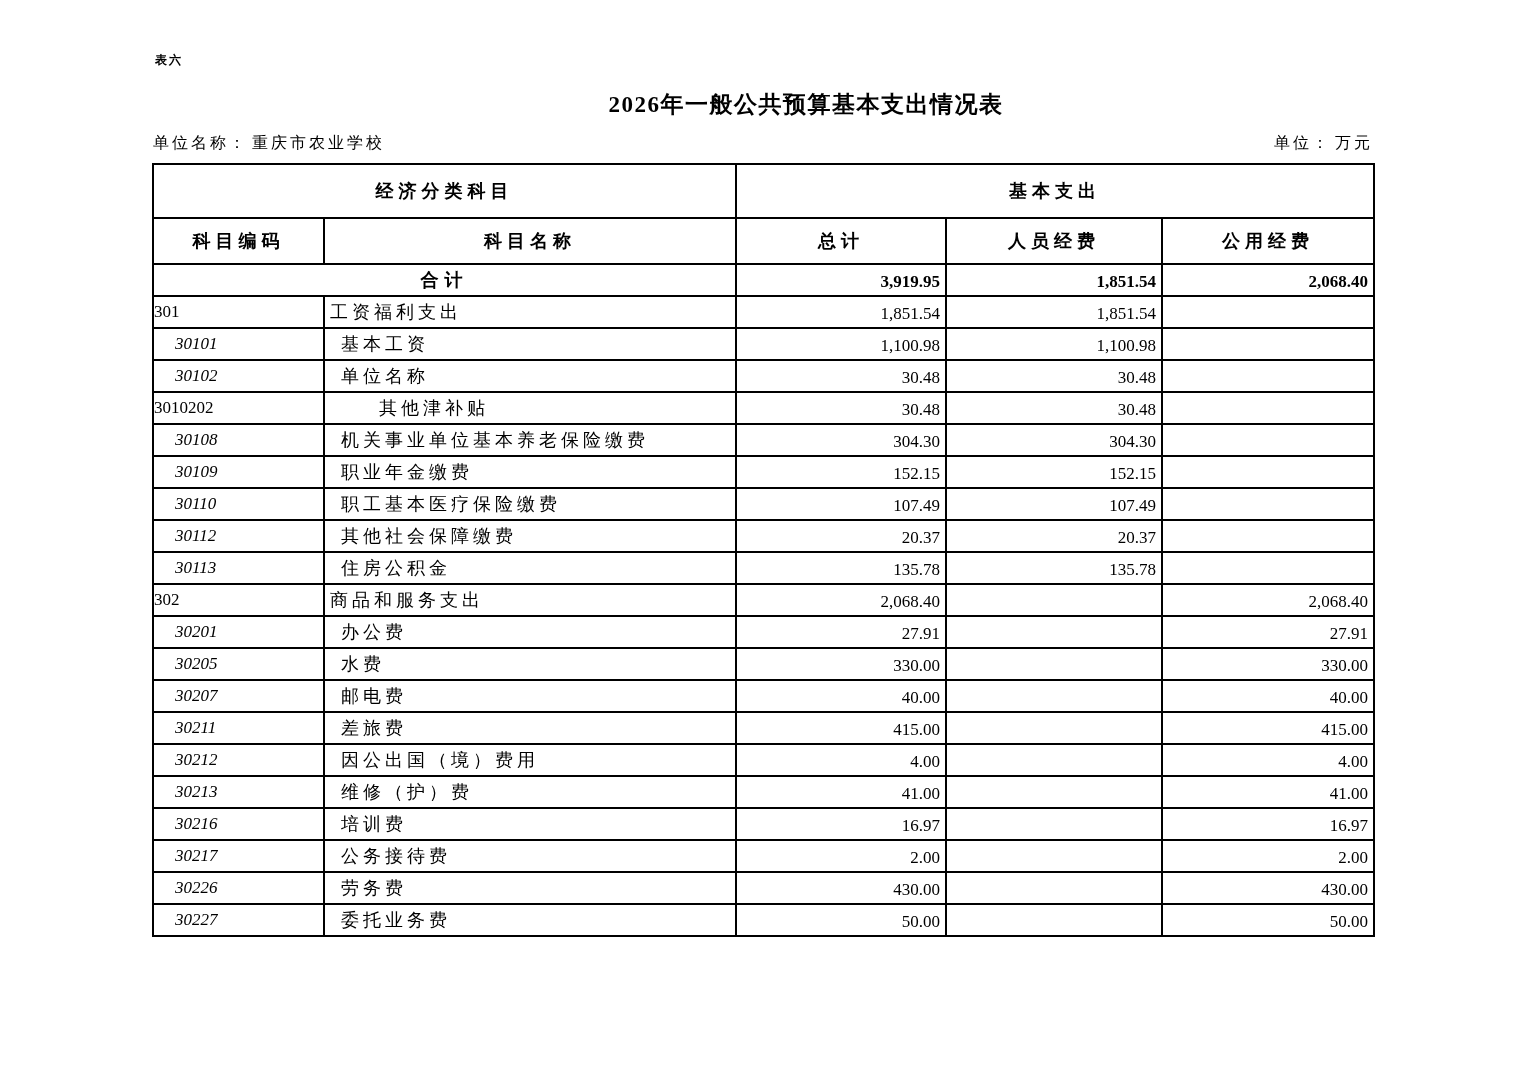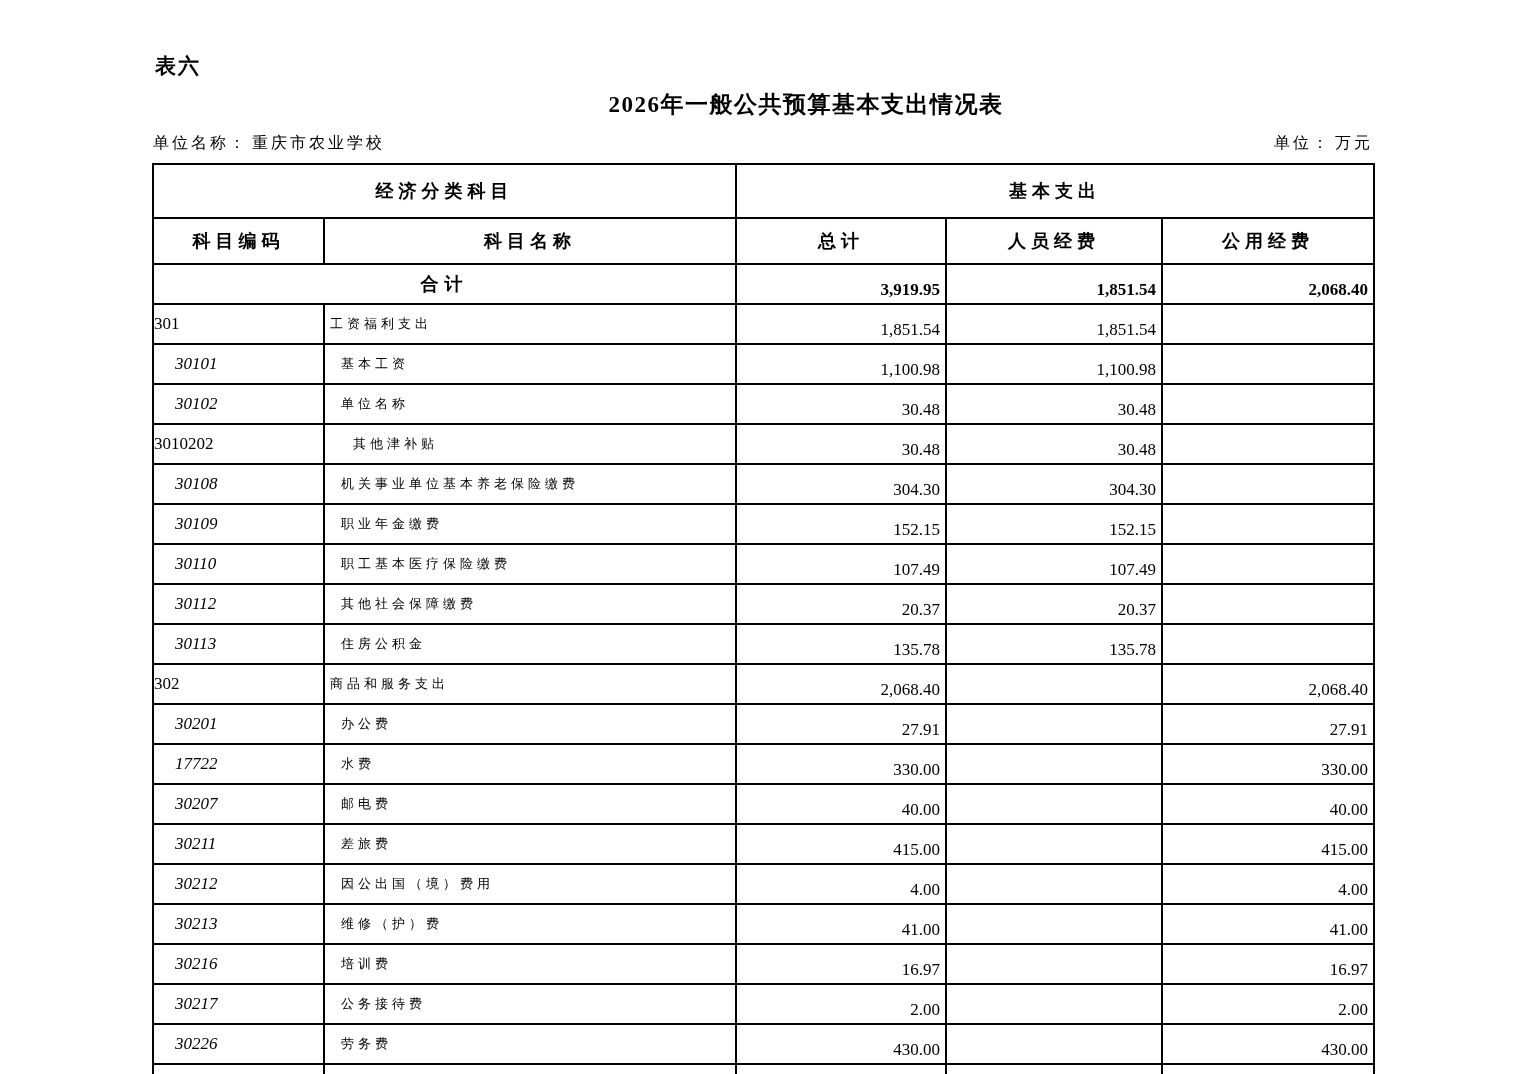--- a/index.html
+++ b/index.html
@@ -5,21 +5,21 @@
   html,body { margin:0; padding:0; background:#ffffff; }
   .page {
     position:relative; width:1520px; height:1074px;
     background:#ffffff; color:#000;
     font-family:"Liberation Serif","DejaVu Serif",serif;
     overflow:hidden;
   }
   .table-label {
     position:absolute; left:155px; top:52px;
     font-family:"Liberation Sans","DejaVu Sans",sans-serif;
-    font-weight:700; font-size:21px; letter-spacing:2px;
+    font-weight:700; font-size:12px; letter-spacing:2px;
   }
   .doc-title {
     position:absolute; top:89px; left:calc(50% + 46px);
     transform:translateX(-50%); margin:0; white-space:nowrap;
     font-family:"Liberation Serif","DejaVu Serif",serif;
     font-size:23px; font-weight:700; letter-spacing:1.5px;
   }
   .meta-row {
     position:absolute; left:153px; width:1220px; top:133px;
     display:flex; justify-content:space-between;
@@ -33,32 +33,32 @@
   .budget-table th, .budget-table td {
     border:2px solid #000; padding:0; overflow:hidden; white-space:nowrap;
   }
   thead th {
     font-family:"Liberation Sans","DejaVu Sans",sans-serif;
     font-weight:700; font-size:18px; letter-spacing:5px;
     text-align:center; vertical-align:middle;
   }
   tr.h1 th { height:52px; }
   tr.h2 th { height:44px; }
-  tbody tr { height:40px; }
+  tbody tr { height:32px; }
   td.num {
     text-align:right; vertical-align:bottom;
     padding-right:5px; padding-bottom:3px;
     font-size:17px;
   }
   td.code-cell { vertical-align:middle; padding-left:0; font-size:17px; }
-  td.name-cell { vertical-align:middle; padding-left:5px; font-size:13px; letter-spacing:4px; }
+  td.name-cell { vertical-align:middle; padding-left:5px; font-size:18px; letter-spacing:4px; }
   tr[data-indent="1"] td.code-cell { padding-left:21px;font-style:italic; }
   tr[data-indent="2"] td.code-cell { }
   tr[data-indent="1"] td.name-cell { padding-left:16px; }
-  tr[data-indent="2"] td.name-cell { padding-left:28px; }
+  tr[data-indent="2"] td.name-cell { padding-left:54px; }
   tr.total-row td.label-cell {
     text-align:center; vertical-align:middle;
     font-family:"Liberation Sans","DejaVu Sans",sans-serif;
     font-weight:700; font-size:18px; letter-spacing:6px;
   }
   tr.total-row td.num { font-weight:700; }
 </style>
 </head>
 <body>
 
@@ -176,21 +176,21 @@
     <td class="num">2,068.40</td>
   </tr>
         <tr data-indent="1">
     <td class="code-cell">30201</td>
     <td class="name-cell">办公费</td>
     <td class="num">27.91</td>
     <td class="num"></td>
     <td class="num">27.91</td>
   </tr>
         <tr data-indent="1">
-    <td class="code-cell">17722</td>
+    <td class="code-cell">30205</td>
     <td class="name-cell">水费</td>
     <td class="num">330.00</td>
     <td class="num"></td>
     <td class="num">330.00</td>
   </tr>
         <tr data-indent="1">
     <td class="code-cell">30207</td>
     <td class="name-cell">邮电费</td>
     <td class="num">40.00</td>
     <td class="num"></td>

